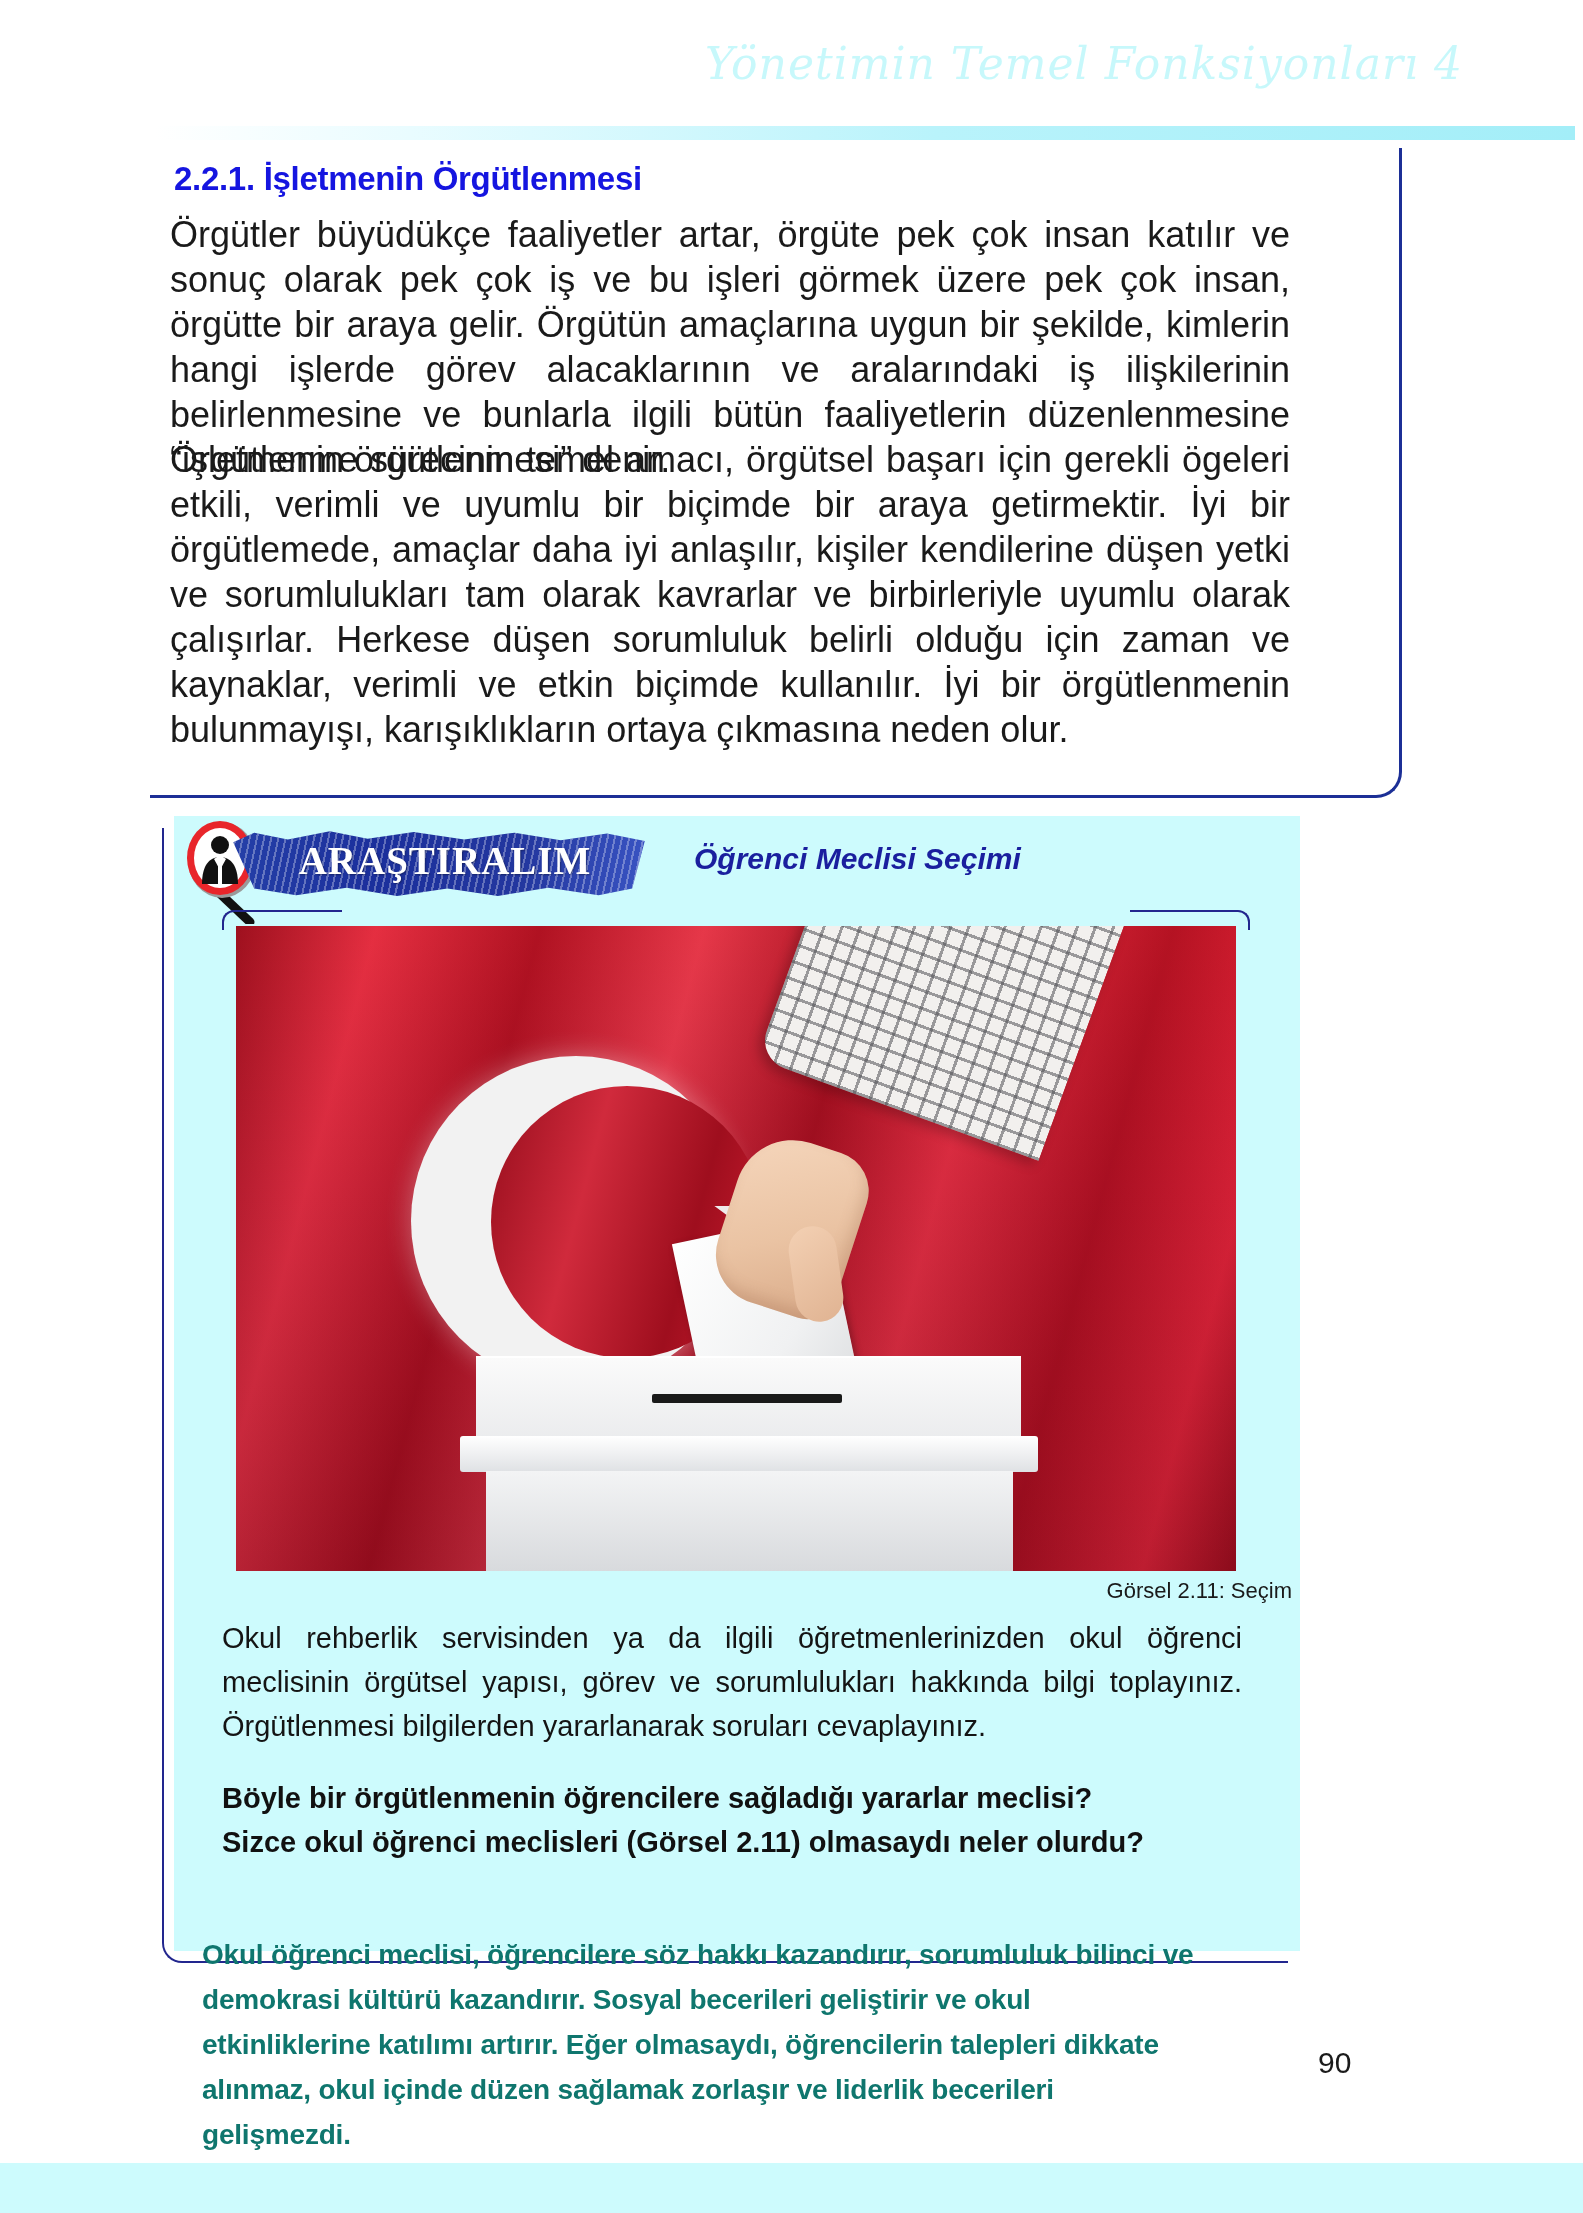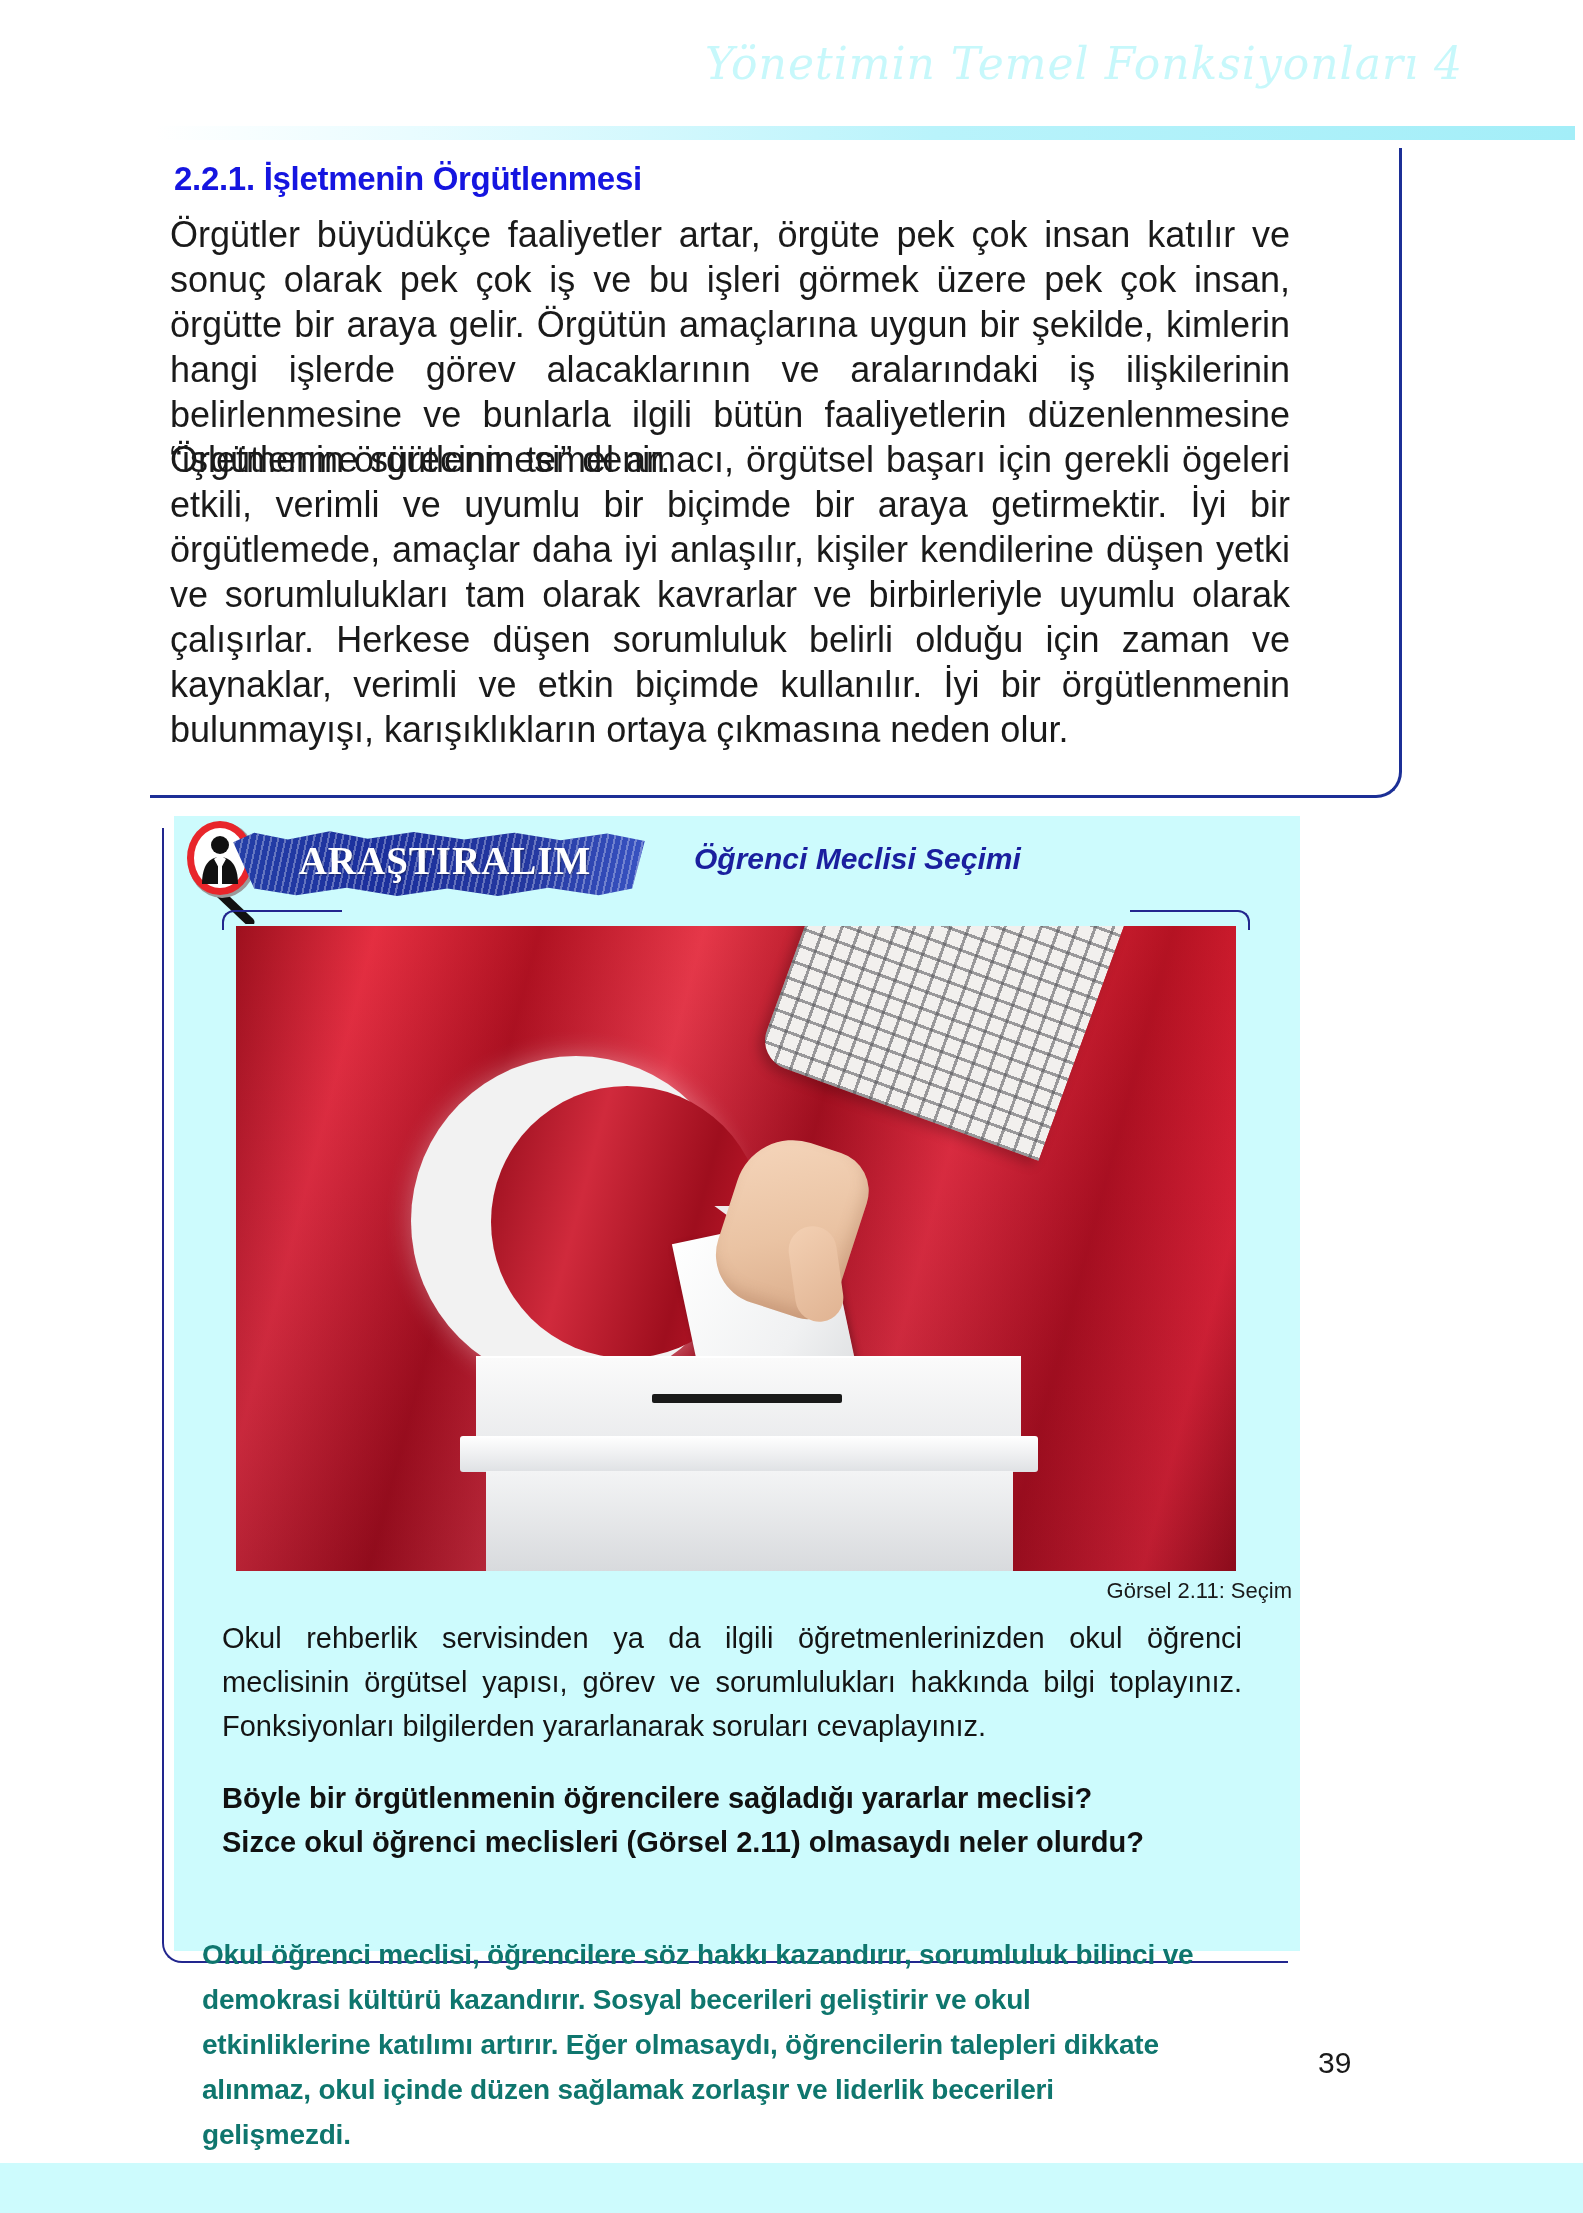--- a/index.html
+++ b/index.html
@@ -418,25 +418,25 @@
 
       <div class="ballot-top"></div>
       <div class="ballot-slot"></div>
       <div class="ballot-lip"></div>
       <div class="ballot-body"></div>
     </div>
   </div>
 
   <div class="figure-caption">Görsel 2.11: Seçim</div>
 
-  <div class="activity-para">Okul rehberlik servisinden ya da ilgili öğretmenlerinizden okul öğrenci meclisinin örgütsel yapısı, görev ve sorumlulukları hakkında bilgi toplayınız. Fonksiyonları bilgilerden yararlanarak soruları cevaplayınız.</div>
+  <div class="activity-para">Okul rehberlik servisinden ya da ilgili öğretmenlerinizden okul öğrenci meclisinin örgütsel yapısı, görev ve sorumlulukları hakkında bilgi toplayınız. Örgütlenmesi bilgilerden yararlanarak soruları cevaplayınız.</div>
 
   <div class="activity-question">
     <div>Böyle bir örgütlenmenin öğrencilere sağladığı yararlar meclisi?</div>
     <div>Sizce okul öğrenci meclisleri (Görsel 2.11) olmasaydı neler olurdu?</div>
   </div>
 </div>
 
 <div class="answer">Okul öğrenci meclisi, öğrencilere söz hakkı kazandırır, sorumluluk bilinci ve demokrasi kültürü kazandırır. Sosyal becerileri geliştirir ve okul etkinliklerine katılımı artırır. Eğer olmasaydı, öğrencilerin talepleri dikkate alınmaz, okul içinde düzen sağlamak zorlaşır ve liderlik becerileri gelişmezdi.</div>
 
-<div class="page-number">39</div>
+<div class="page-number">90</div>
 
 <div class="bottom-band"></div>
 
 </body></html>

